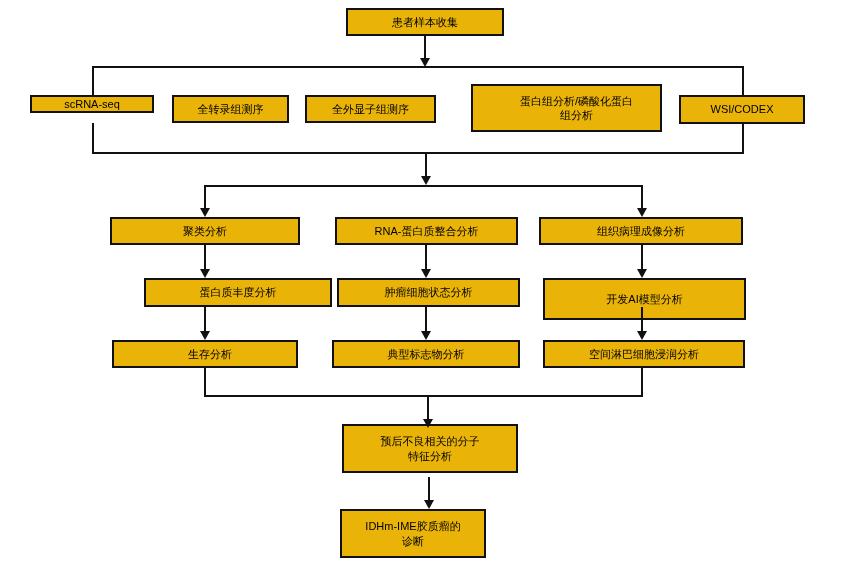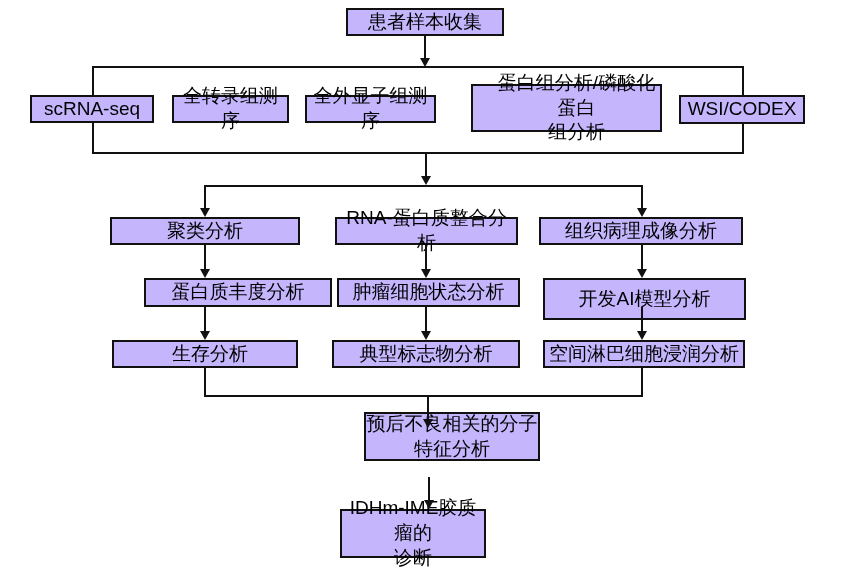--- a/index.html
+++ b/index.html
@@ -12,23 +12,23 @@
     position: relative;
     width: 865px;
     height: 573px;
     background: #ffffff;
     overflow: hidden;
   }
   .node {
     position: absolute;
     box-sizing: border-box;
     border: 2px solid #111111;
-    background: #c4b5fd;
+    background: #eab308;
     color: #000000;
-    font-size: 19px;
+    font-size: 11px;
     line-height: 1.3;
     display: flex;
     align-items: center;
     justify-content: center;
     text-align: center;
     white-space: pre-line;
   }
   .h-line {
     position: absolute;
     height: 2px;
@@ -48,21 +48,21 @@
     border-top: 9px solid #111111;
   }
 </style>
 </head>
 <body>
 
 <div class="stage">
 
   <div class="node" style="left:346px; top:8px; width:158px; height:28px;">患者样本收集</div>
 
-  <div class="node" style="left:30px; top:95px; width:124px; height:28px;">scRNA-seq</div>
+  <div class="node" style="left:30px; top:95px; width:124px; height:18px;">scRNA-seq</div>
 
   <div class="node" style="left:172px; top:95px; width:117px; height:28px;">全转录组测序</div>
 
   <div class="node" style="left:305px; top:95px; width:131px; height:28px;">全外显子组测序</div>
 
   <div class="node" style="left:471px; top:84px; width:191px; height:48px;padding-left:20px;">蛋白组分析/磷酸化蛋白
 组分析</div>
 
   <div class="node" style="left:679px; top:95px; width:126px; height:29px;">WSI/CODEX</div>
 
@@ -77,21 +77,21 @@
   <div class="node" style="left:337px; top:278px; width:183px; height:29px;">肿瘤细胞状态分析</div>
 
   <div class="node" style="left:543px; top:278px; width:203px; height:42px;">开发AI模型分析</div>
 
   <div class="node" style="left:112px; top:340px; width:186px; height:28px;padding-left:10px;">生存分析</div>
 
   <div class="node" style="left:332px; top:340px; width:188px; height:28px;">典型标志物分析</div>
 
   <div class="node" style="left:543px; top:340px; width:202px; height:28px;">空间淋巴细胞浸润分析</div>
 
-  <div class="node" style="left:342px; top:412px; width:176px; height:49px;margin-left:22px;">预后不良相关的分子
+  <div class="node" style="left:342px; top:424px; width:176px; height:49px;">预后不良相关的分子
 特征分析</div>
 
   <div class="node" style="left:340px; top:509px; width:146px; height:49px;">IDHm-IME胶质瘤的
 诊断</div>
 
   <div class="v-line" style="left:424px; top:36px; height:22px;"></div>
   <div class="arrow-head" style="left:420px; top:58px;"></div>
   <div class="h-line" style="left:92px; top:66px; width:652px;"></div>
   <div class="v-line" style="left:92px; top:66px; height:29px;"></div>
   <div class="v-line" style="left:742px; top:66px; height:29px;"></div>

